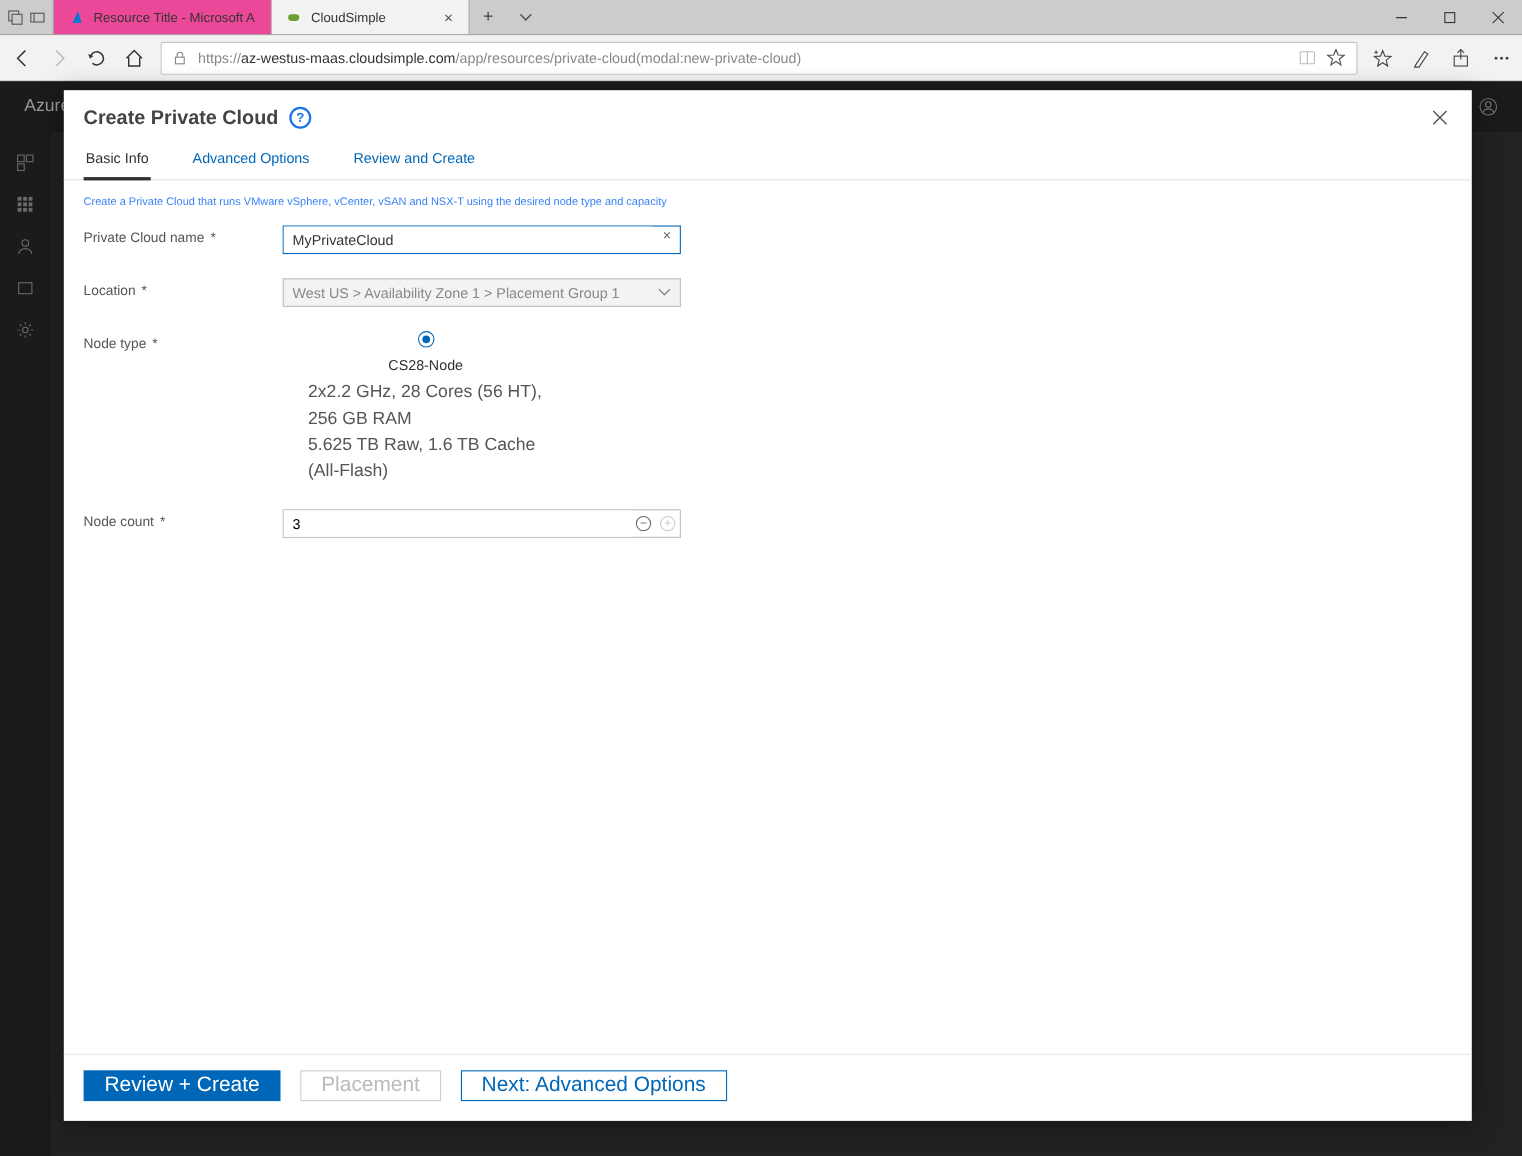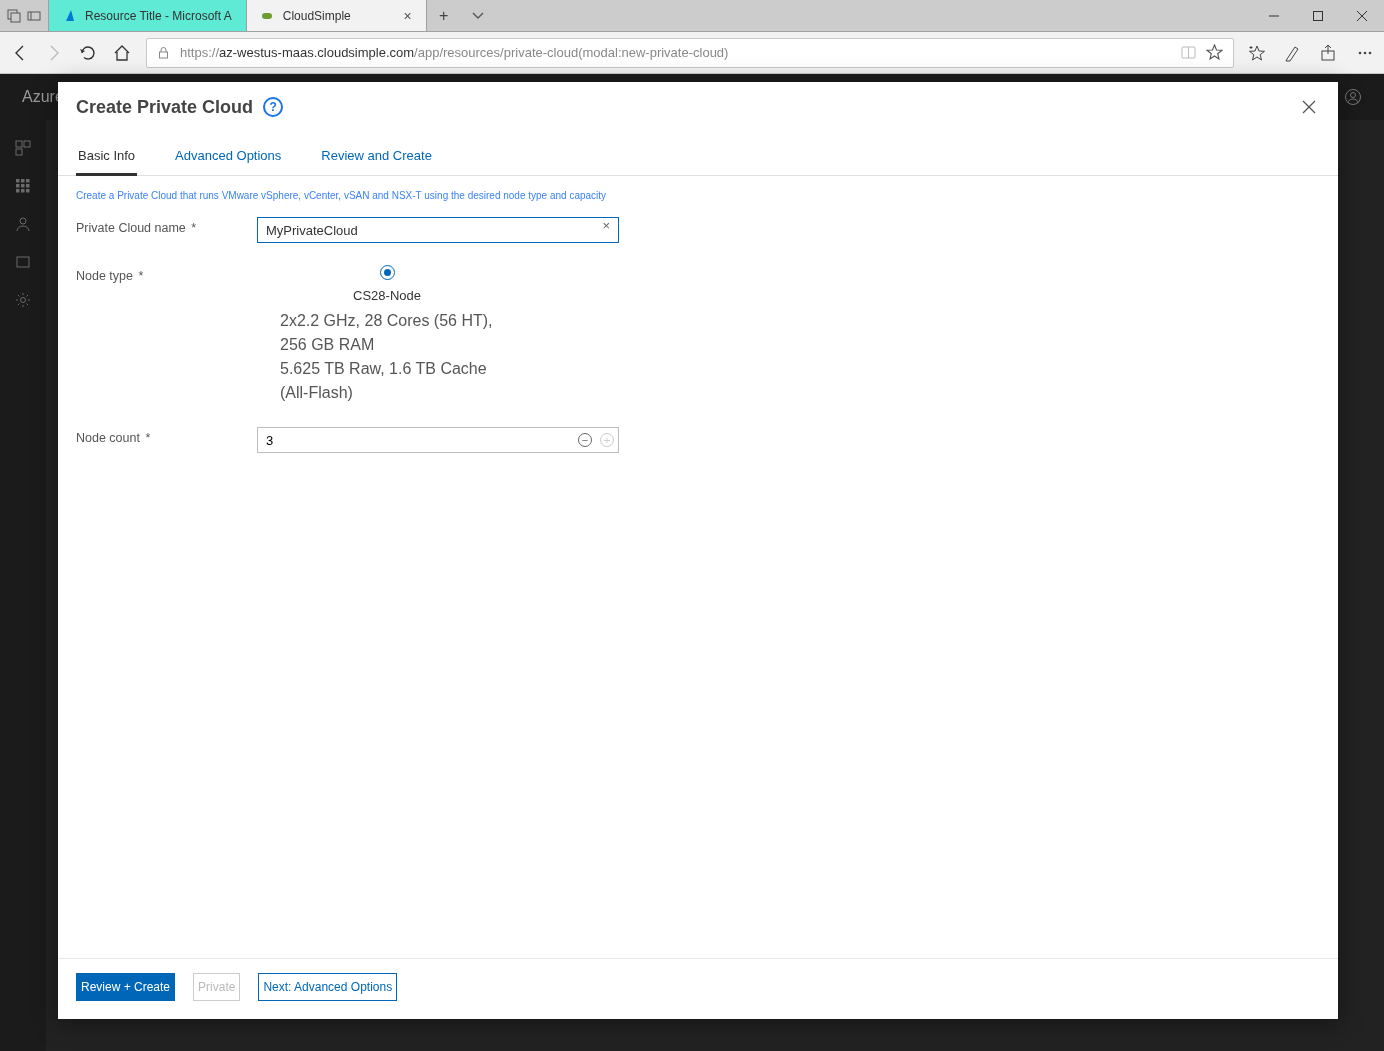--- a/index.html
+++ b/index.html
@@ -38,21 +38,21 @@
     flex: 1;
   }
   .tab {
     display: flex;
     align-items: center;
     gap: 8px;
     padding: 0 14px;
     min-width: 180px;
     max-width: 200px;
     border-right: 1px solid #a0a0a0;
-    background: #5eead4;
+    background: #ec4899;
     color: #333;
     position: relative;
     font-size: 12px;
   }
   .tab.active {
     background: #f2f2f2;
   }
   .tab .favicon { width:14px; height:14px; display:inline-block; }
   .tab .tabtitle { flex:1; white-space:nowrap; overflow:hidden; text-overflow:ellipsis; }
   .tab .tabclose { color:#555; font-size:14px; line-height:1; }
@@ -187,21 +187,20 @@
     color:#555;
     padding: 4px;
   }
 
   .modal-tabs {
     display:flex;
     gap: 36px;
     padding: 0 18px;
     border-bottom:1px solid #e0e0e0;
     font-size:13px;
-    margin-top:12px;
   }
   .mtab {
     padding: 8px 2px 10px 2px;
     color:#0067b8;
     cursor:pointer;
   }
   .mtab.active {
     color:#323130;
     font-weight:400;
     border-bottom: 3px solid #323130;
@@ -319,22 +318,22 @@
 
   .modal-footer {
     margin-top:auto;
     border-top:1px solid #e6e6e6;
     padding: 14px 18px 18px 18px;
     display:flex;
     gap: 18px;
   }
   .btn {
     height: 28px;
-    padding: 0 4px;
-    font-size:12px;
+    padding: 0 18px;
+    font-size:19px;
     display:flex; align-items:center; justify-content:center;
     cursor:pointer;
     border:1px solid transparent;
   }
   .btn-primary { background:#0067b8; color:#fff; }
   .btn-disabled { background:#fff; border:1px solid #ccc; color:#bbb; }
   .btn-outline { background:#fff; border:1px solid #0067b8; color:#0067b8; }
 
   svg { display:block; }
 </style>
@@ -585,20 +584,35 @@
           <span>Private Cloud name</span><span class="req">&nbsp;*</span>
         </div>
         <div class="form-control">
           <div class="text-input-wrap">
             <input class="text-input" value="MyPrivateCloud" style="">
             <span class="clear-x">×</span>
           </div>
         </div>
       </div>
 
+      <div class="form-row">
+        <div class="form-label">
+          <span>Location</span><span class="req">&nbsp;*</span>
+        </div>
+        <div class="form-control">
+          <div class="select-wrap">
+            <span>West US &gt; Availability Zone 1 &gt; Placement Group 1</span>
+            <span class="chev">
+              <svg width="12" height="12" viewBox="0 0 12 12">
+                  <path d="M1 3 L6 8 L11 3" fill="none" stroke="#888" stroke-width="1.3"></path>
+                </svg>
+            </span>
+          </div>
+        </div>
+      </div>
 
       <div class="form-row">
         <div class="form-label">
           <span>Node type</span><span class="req">&nbsp;*</span>
         </div>
         <div class="radio-group">
           <div class="radio-item">
             <div class="radio-head">
               <span class="radio checked"></span>
               <span>CS28-Node</span>
@@ -623,17 +637,17 @@
                 <span class="stepcirc">+</span>
               </span>
           </div>
         </div>
       </div>
 
     </div>
 
     <div class="modal-footer">
       <div class="btn btn-primary">Review + Create</div>
-      <div class="btn btn-disabled">Private</div>
+      <div class="btn btn-disabled">Placement</div>
       <div class="btn btn-outline">Next: Advanced Options</div>
     </div>
   </div>
 </div>
 
 </body></html>

